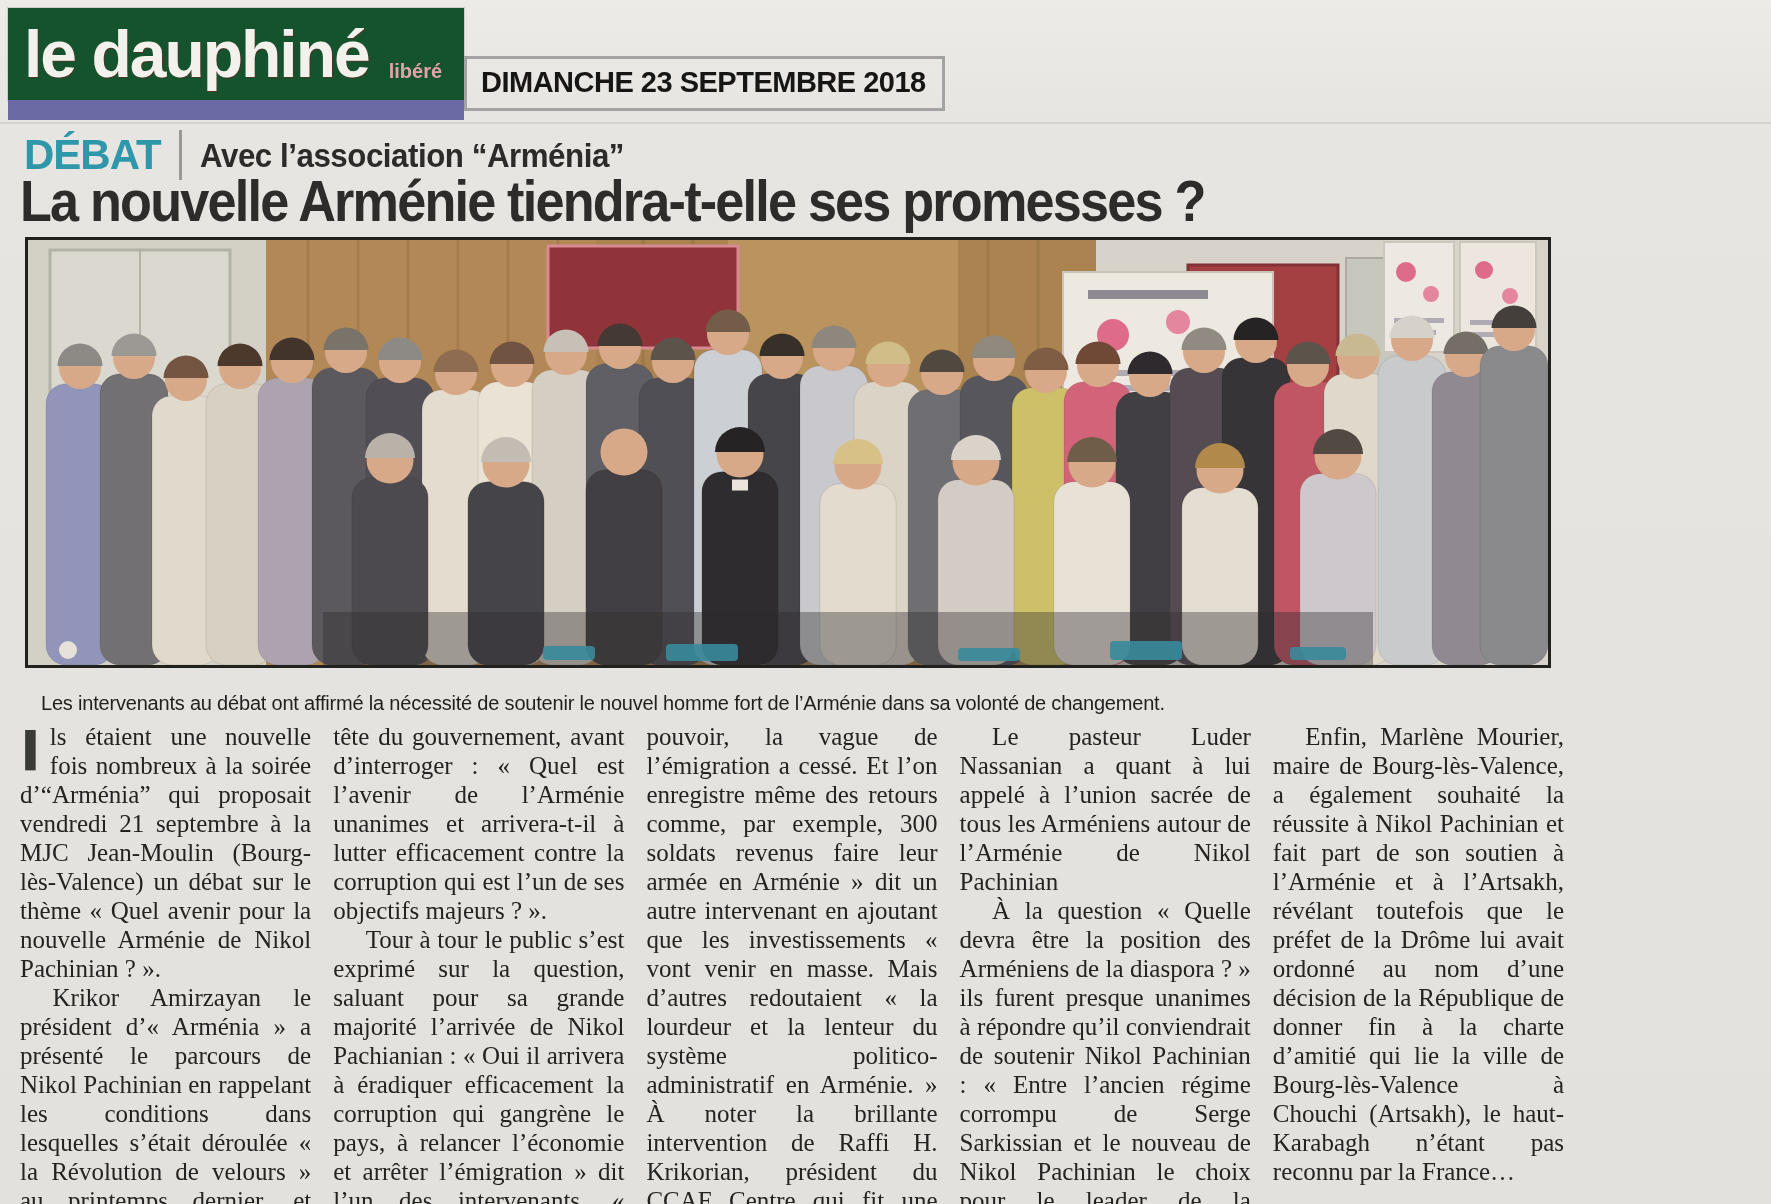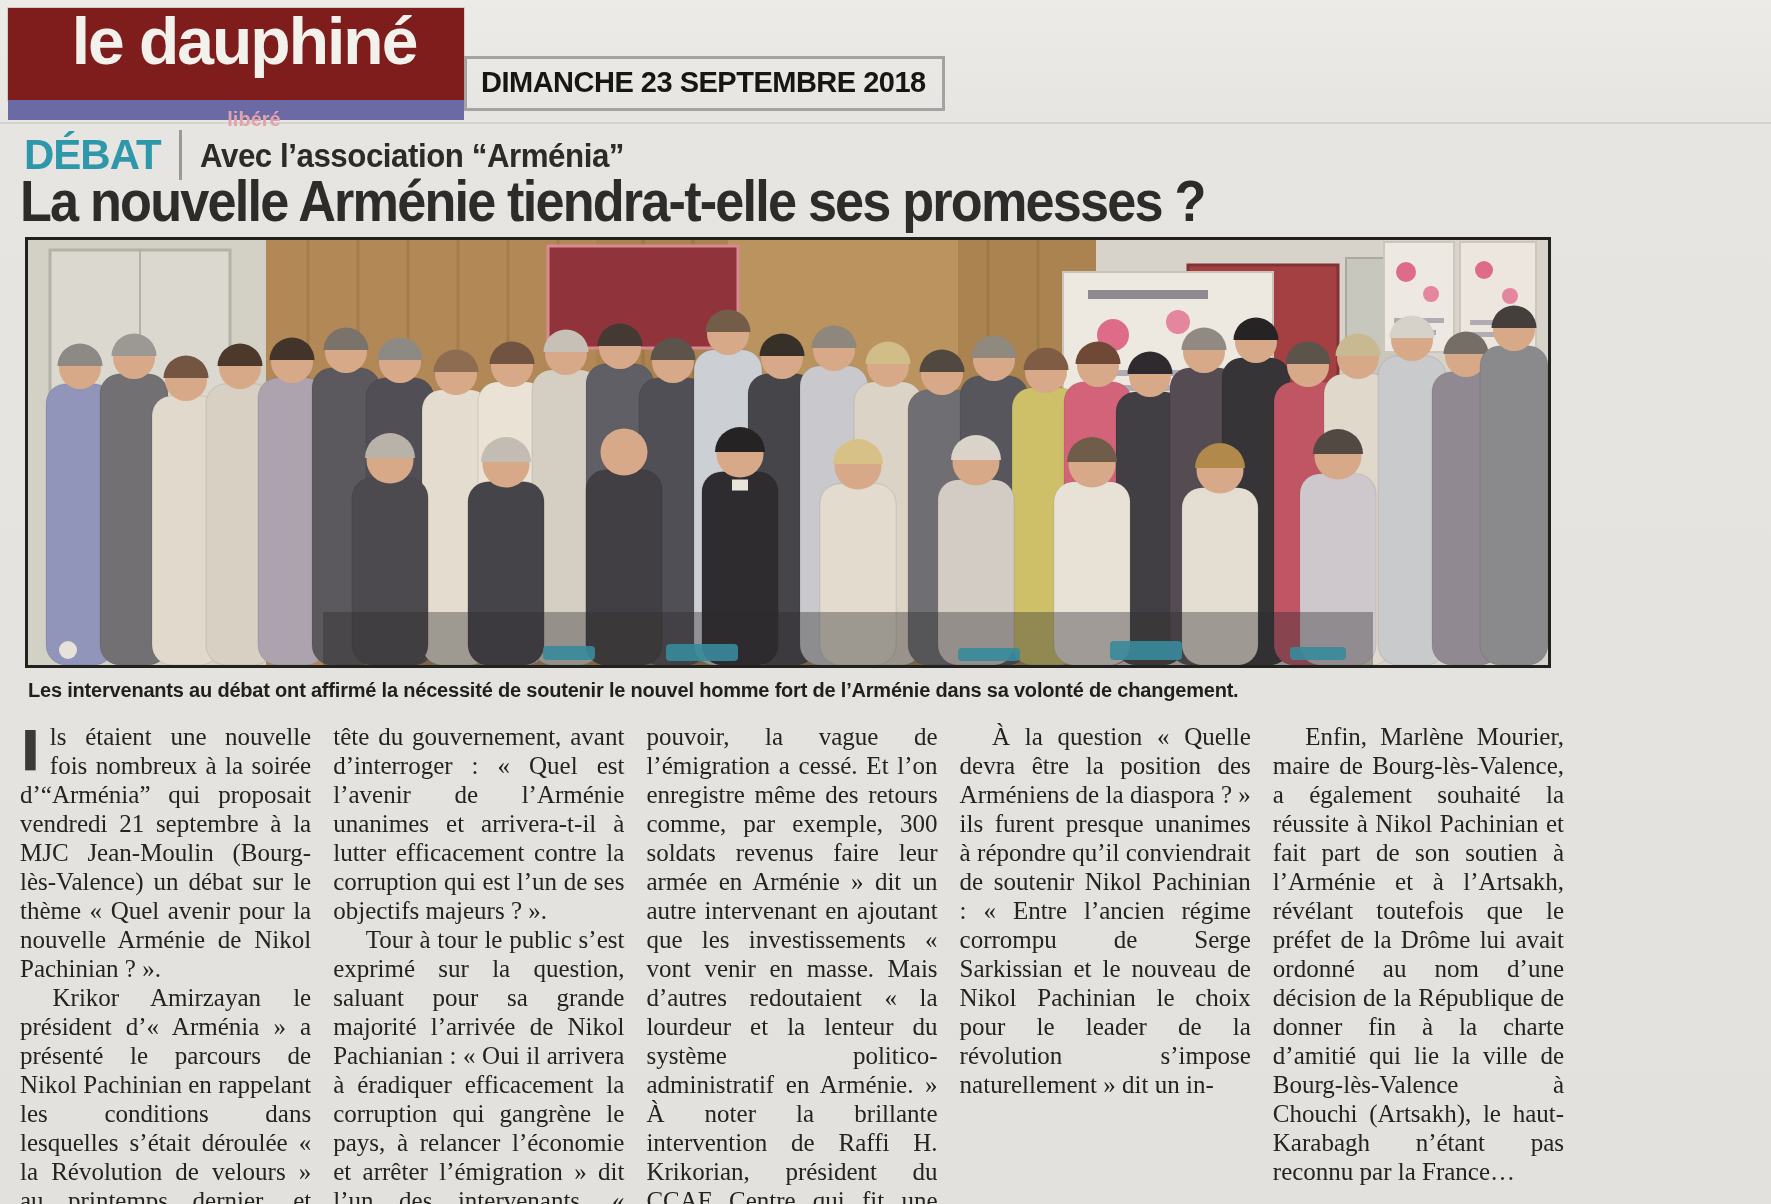--- a/index.html
+++ b/index.html
@@ -7,21 +7,21 @@
     width:1771px;height:1204px;overflow:hidden;
     font-family:"Liberation Sans",sans-serif;
     background:linear-gradient(180deg,#edebe7 0%,#e7e5e1 10%,#e3e1dd 100%);
     position:relative;color:#232321;
   }
   .page{position:absolute;inset:0;}
   .crease{position:absolute;left:0;top:122px;width:100%;height:2px;background:rgba(120,118,112,0.16);}
 
   
   .logo-block{position:absolute;left:8px;top:8px;width:456px;}
-  .logo-red{height:92px;background:#7f1d1d;display:flex;align-items:center;padding-left:16px;box-sizing:border-box;box-shadow:0 0 0 1px rgba(0,0,0,0.12);flex-direction:column;}
+  .logo-red{height:92px;background:#14532d;display:flex;align-items:center;padding-left:16px;box-sizing:border-box;box-shadow:0 0 0 1px rgba(0,0,0,0.12);}
   .logo-main{font-size:66px;font-weight:bold;letter-spacing:-2px;color:#f3f1ec;line-height:1;text-shadow:1px 1px 0 rgba(120,30,35,.5);}
   .logo-sub{font-size:20px;font-weight:bold;color:#e2a2aa;margin-left:20px;margin-top:34px;}
   .logo-blue{height:20px;background:#6b6aa4;}
   .date-box{
     position:absolute;left:464px;top:56px;border:3px solid #a3a3a3;
     padding:7px 16px 9px 14px;font-size:29px;font-weight:bold;color:#161614;
     letter-spacing:-0.5px;white-space:nowrap;
   }
 
   
@@ -36,22 +36,22 @@
     font-size:58px;font-weight:800;color:#2d2c2a;letter-spacing:-2px;
     white-space:nowrap;transform:scaleX(0.9);transform-origin:left top;line-height:1;
   }
 
   
   .photo-frame{position:absolute;left:25px;top:237px;width:1520px;height:425px;border:3px solid #21211d;box-sizing:content-box;background:#bdb7ae;}
   .photo-frame svg{display:block;width:100%;height:100%;}
 
   
   .caption{
-    position:absolute;left:25px;top:676px;width:1530px;margin:3px;
-    font-size:20px;font-weight:700;color:#201f1d;letter-spacing:-0.2px;
+    position:absolute;left:25px;top:676px;width:1530px;margin:16px;
+    font-size:20px;font-weight:400;color:#201f1d;letter-spacing:-0.2px;
   }
 
   
   .columns{
     position:absolute;left:20px;top:722px;width:1544px;height:482px;
     display:flex;gap:22px;overflow:hidden;
   }
   .col{
     flex:1 1 0;font-family:"Liberation Serif","DejaVu Serif",serif;
     font-size:25px;line-height:1.16;color:#232321;text-align:justify;
@@ -342,19 +342,20 @@
         <p class="indent">Krikor Amirzayan le président d’« Arménia » a présenté le parcours de Nikol Pachinian en rappelant les conditions dans lesquelles s’était déroulée « la Révolution de velours » au printemps dernier, et l’arrivée de ce leader de l’opposition à la</p>
       </div>
       <div class="col">
         <p>tête du gouvernement, avant d’interroger : « Quel est l’avenir de l’Arménie unanimes et arrivera-t-il à lutter efficacement contre la corruption qui est l’un de ses objectifs majeurs ? ».</p>
         <p class="indent">Tour à tour le public s’est exprimé sur la question, saluant pour sa grande majorité l’arrivée de Nikol Pachianian : « Oui il arrivera à éradiquer efficacement la corruption qui gangrène le pays, à relancer l’économie et arrêter l’émigration » dit l’un des intervenants. « Depuis l’arrivée de Nikol Pachinian au</p>
       </div>
       <div class="col">
         <p>pouvoir, la vague de l’émigration a cessé. Et l’on enregistre même des retours comme, par exemple, 300 soldats revenus faire leur armée en Arménie » dit un autre intervenant en ajoutant que les investissements « vont venir en masse. Mais d’autres redoutaient « la lourdeur et la lenteur du système politico-administratif en Arménie. » À noter la brillante intervention de Raffi H. Krikorian, président du CCAF Centre qui fit une analyse pertinente de la situation dans le pays..</p>
       </div>
       <div class="col">
+        <p class="indent">Le pasteur Luder Nassanian a quant à lui appelé à l’union sacrée de tous les Arméniens autour de l’Arménie de Nikol Pachinian</p>
         <p class="indent">À la question « Quelle devra être la position des Arméniens de la diaspora ? » ils furent presque unanimes à répondre qu’il conviendrait de soutenir Nikol Pachinian : « Entre l’ancien régime corrompu de Serge Sarkissian et le nouveau de Nikol Pachinian le choix pour le leader de la révolution s’impose naturellement » dit un in-</p>
       </div>
       <div class="col">
         <p class="indent">Enfin, Marlène Mourier, maire de Bourg-lès-Valence, a également souhaité la réussite à Nikol Pachinian et fait part de son soutien à l’Arménie et à l’Artsakh, révélant toutefois que le préfet de la Drôme lui avait ordonné au nom d’une décision de la République de donner fin à la charte d’amitié qui lie la ville de Bourg-lès-Valence à Chouchi (Artsakh), le haut-Karabagh n’étant pas reconnu par la France…</p>
       </div>
     </div>
 </div>
 
 </body></html>

